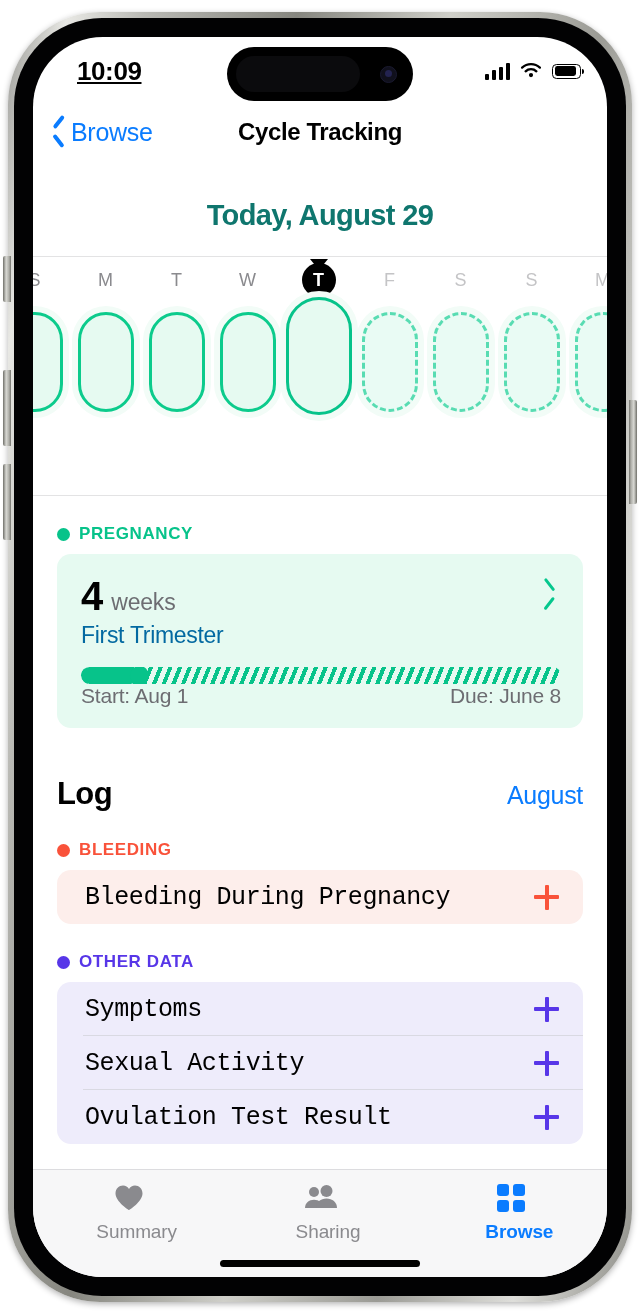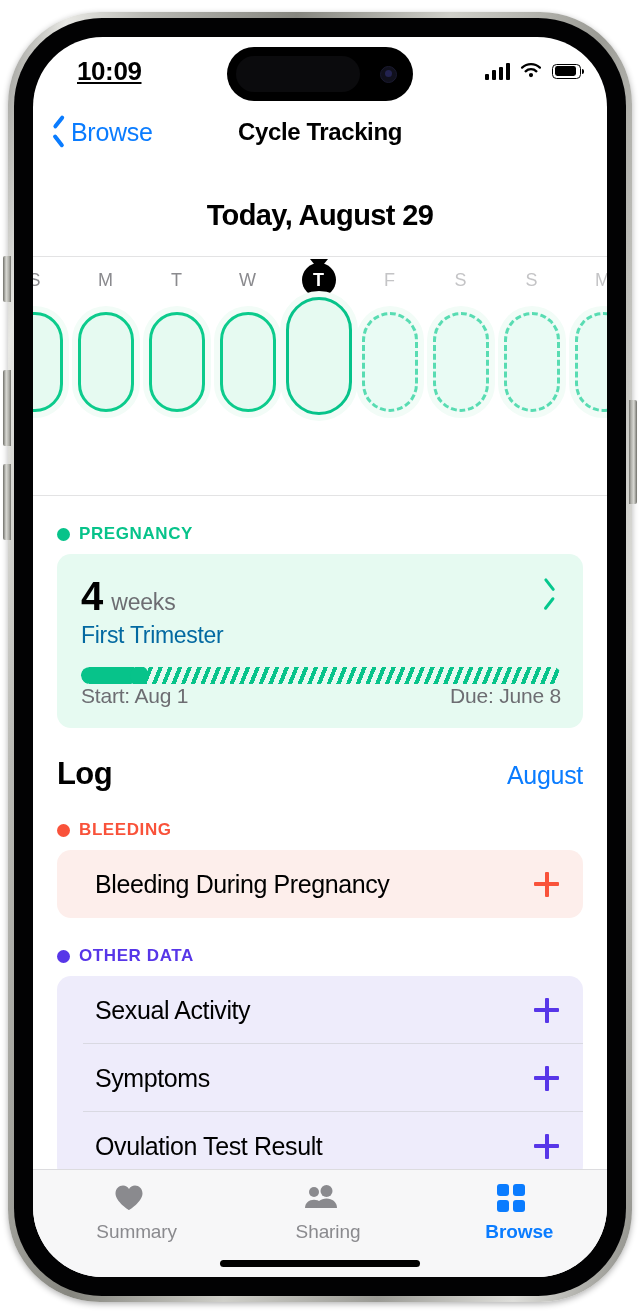--- a/index.html
+++ b/index.html
@@ -74,21 +74,21 @@
   .back { display: flex; align-items: center; gap: 5px; color: #0a7cff; font-size: 25px; letter-spacing: -.3px; cursor: pointer; }
   .chev-left { width: 13px; height: 22px; position: relative; }
   .chev-left::before, .chev-left::after {
     content:""; position:absolute; left:1px; width: 15px; height: 3.6px; background:#0a7cff; border-radius:2px;
   }
   .chev-left::before { top: 5px; transform: rotate(-52deg); transform-origin: left center; }
   .chev-left::after  { top: 12px; transform: rotate(52deg);  transform-origin: left center; }
   .nav-title { position: absolute; left: 0; right: 0; text-align: center; font-size: 24px; font-weight: 700; color:#000; letter-spacing:-.4px; pointer-events:none; }
 
   
-  .today-head { text-align: center; font-size: 29px; font-weight: 700; color:#000000; letter-spacing:-.6px; padding: 36px 0 24px; }
+  .today-head { text-align: center; font-size: 29px; font-weight: 700; color:#0f766e; letter-spacing:-.6px; padding: 36px 0 24px; }
 
   
   .cal-wrap { border-top: 1px solid #e3e3e4; border-bottom: 1px solid #e3e3e4; padding: 0; position: relative; }
   .cal-strip { display: flex; align-items: flex-start; height: 238px; position: relative; margin-left: -34px; width: 640px; }
   .day { width: 71px; flex: 0 0 71px; display: flex; flex-direction: column; align-items: center; position: relative; }
   .day-label { font-size: 18px; color: #8a8a8e; height: 46px; display:flex; align-items:center; justify-content:center; letter-spacing:.2px; }
   .day-label.future { color: #c4c4c6; }
   .day-label.today { width: 34px; height: 34px; border-radius: 50%; background:#000; color:#fff; font-weight: 700; font-size: 18px; margin-top: 6px; }
   .today-marker { position:absolute; top: 2px; left: 50%; transform: translateX(-50%);
     width: 0; height: 0; border-left: 9px solid transparent; border-right: 9px solid transparent; border-top: 11px solid #000; }
@@ -117,27 +117,27 @@
   .chev-right::before, .chev-right::after { content:""; position:absolute; right:1px; width: 15px; height: 3.4px; background:#05c78d; border-radius:2px; }
   .chev-right::before { top: 5px; transform: rotate(52deg); transform-origin: right center; }
   .chev-right::after  { top: 12px; transform: rotate(-52deg); transform-origin: right center; }
   .progress { position:relative; height: 17px; margin-top: 18px; border-radius: 9px; overflow: hidden;
     background-image: repeating-linear-gradient(112deg, #07c38a 0 4px, #e6faf1 4px 9px); }
   .progress-fill { position:absolute; left:0; top:0; height:100%; background:#07c38a; border-radius: 9px; }
   .progress-knob { position:absolute; top:-1px; width:19px; height:19px; border-radius:50%; background:#07c38a; }
   .preg-dates { display:flex; justify-content:space-between; font-size: 21px; color:#6d6d72; letter-spacing:-.2px; }
 
   
-  .log-head { display:flex; align-items:baseline; justify-content:space-between; padding: 28px 24px 0 24px; }
+  .log-head { display:flex; align-items:baseline; justify-content:space-between; padding: 48px 24px 0 24px; }
   .log-title { font-size: 31px; font-weight:700; color:#000; letter-spacing:-.6px; }
   .log-options { font-size: 25px; color:#0a7cff; letter-spacing:-.3px; cursor:pointer; }
 
   
   .rows { overflow: hidden; }
-  .row { display:flex; align-items:center; justify-content:space-between; padding: 0 24px 0 38px; height: 68px; position: relative; }
+  .row { display:flex; align-items:center; justify-content:space-between; padding: 0 24px 0 28px; height: 54px; position: relative; font-family: Liberation Mono, monospace; }
   .row-label { font-size: 25px; color:#000; letter-spacing:-.4px; }
   .plus { width: 25px; height: 25px; position: relative; cursor: pointer; }
   .plus::before, .plus::after { content:""; position:absolute; background: currentColor; border-radius:1px; }
   .plus::before { left: 0; top: 10.5px; width: 25px; height: 4px; }
   .plus::after  { top: 0; left: 10.5px; height: 25px; width: 4px; }
   .row-sep { position:absolute; left: 26px; right: 0; bottom: 0; height: 1px; background: #d9d9e2; }
 
   .bleeding-card { background:#fdeeeb; }
   .bleeding-card .plus { color:#f9523a; }
   .other-card { background:#eeecfb; }
@@ -316,26 +316,26 @@
         </div>
       </div>
 
       <div class="sect-label">
         <span class="dot" style="background:#5736e8"></span>
         <span style="color:#5736e8">OTHER DATA</span>
       </div>
 
       <div class="card other-card rows">
         <div class="row">
-          <span class="row-label">Sexual Activity</span>
+          <span class="row-label">Symptoms</span>
           <span class="plus"></span>
           <span class="row-sep"></span>
         </div>
         <div class="row">
-          <span class="row-label">Symptoms</span>
+          <span class="row-label">Sexual Activity</span>
           <span class="plus"></span>
           <span class="row-sep"></span>
         </div>
         <div class="row">
           <span class="row-label">Ovulation Test Result</span>
           <span class="plus"></span>
         </div>
       </div>
 
     </div>

